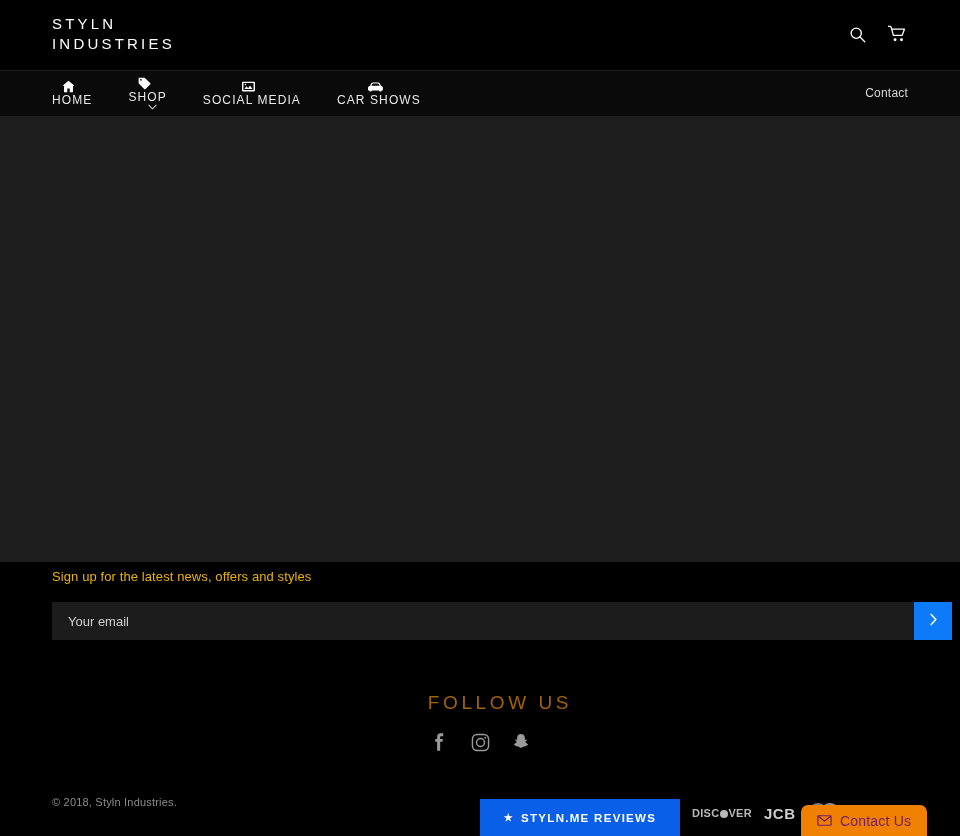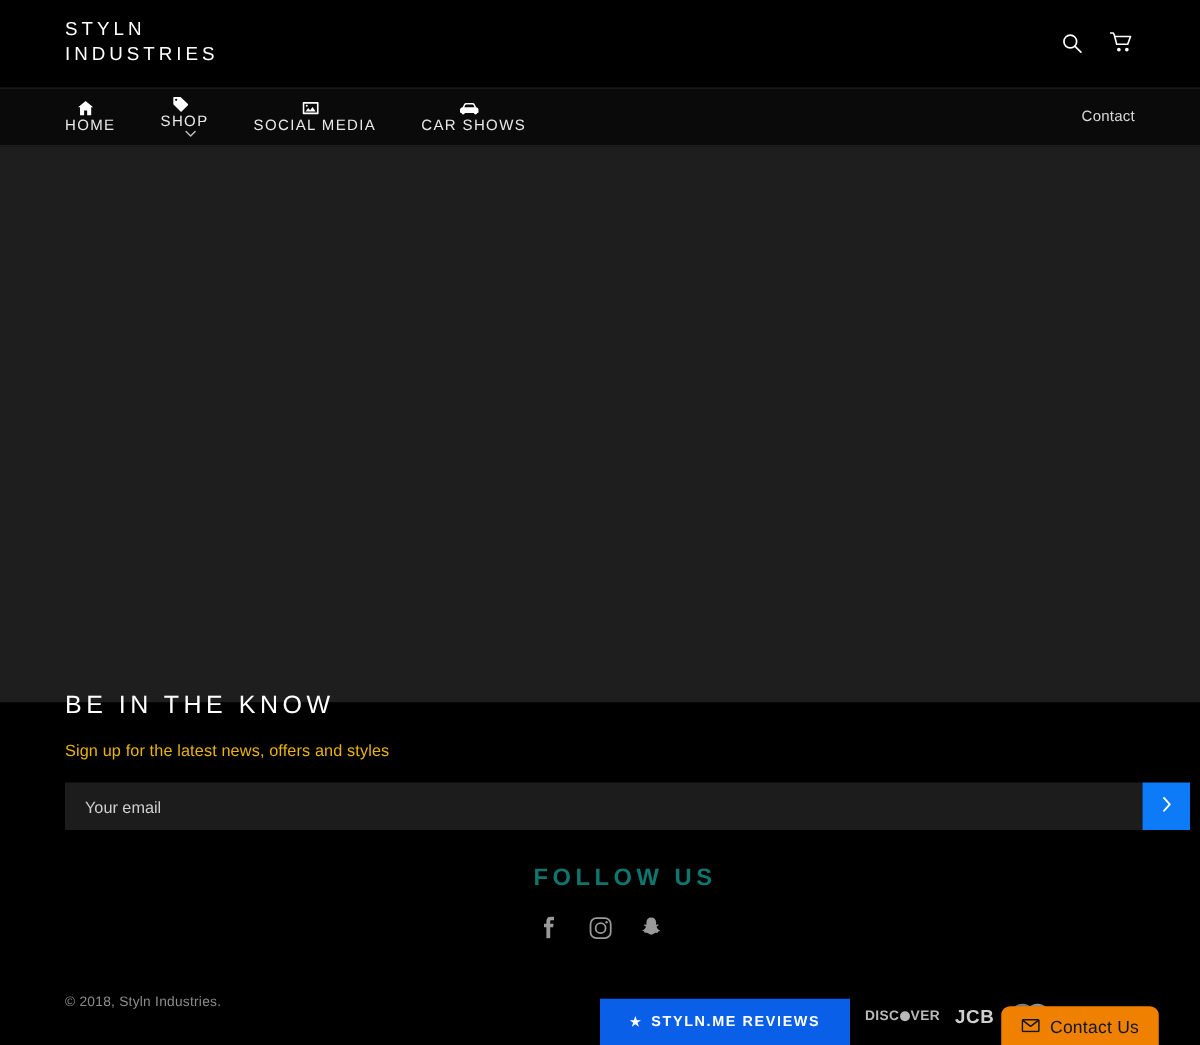--- a/index.html
+++ b/index.html
@@ -175,25 +175,25 @@
   }
 
   .follow {
     position: absolute;
     top: 130px;
     left: 0;
     width: 960px;
     text-align: center;
   }
   .follow-title {
-    color: #0f766e;
+    color: #a16207;
     font-size: 19px;
     letter-spacing: 3.6px;
     text-transform: uppercase;
-    font-weight: 700;
+    font-weight: 400;
     padding-left: 40px;
   }
   .social-list {
     margin-top: 17px;
     display: flex;
     justify-content: center;
     align-items: center;
     gap: 19px;
     list-style: none;
   }
@@ -294,21 +294,21 @@
   .contact-us {
     position: absolute;
     left: 801px;
     top: 805px;
     height: 31px;
     padding: 0 16px;
     background: #f08000;
     border-radius: 7px 7px 0 0;
     display: flex;
     align-items: center;
-    color: #0f172a;
+    color: #701a75;
     font-size: 14px;
     letter-spacing: 0.2px;
     cursor: pointer;
     box-shadow: 0 0 3px rgba(0,0,0,0.4);
   }
   .contact-env {
     display: inline-flex;
     align-items: center;
     margin-right: 8px;
   }
@@ -388,21 +388,20 @@
 
     </ul>
     <a class="account-link">Contact</a>
   </nav>
 
   <main class="main-area"></main>
 
   <footer class="footer">
 
     <section class="newsletter">
-      <h2 class="newsletter-title">BE IN THE KNOW</h2>
       <p class="newsletter-sub">Sign up for the latest news, offers and styles</p>
       <form class="newsletter-form">
         <input class="newsletter-input" type="email" placeholder="Your email" style="">
         <button type="button" class="newsletter-submit">
           <span>
             <svg width="11" height="13" viewBox="0 0 10 14" fill="none" stroke="currentColor" stroke-width="1.6">
               <path d="M2.5 1.5l5 5.5-5 5.5" stroke-linecap="round" stroke-linejoin="round"></path>
             </svg>
           </span>
         </button>

